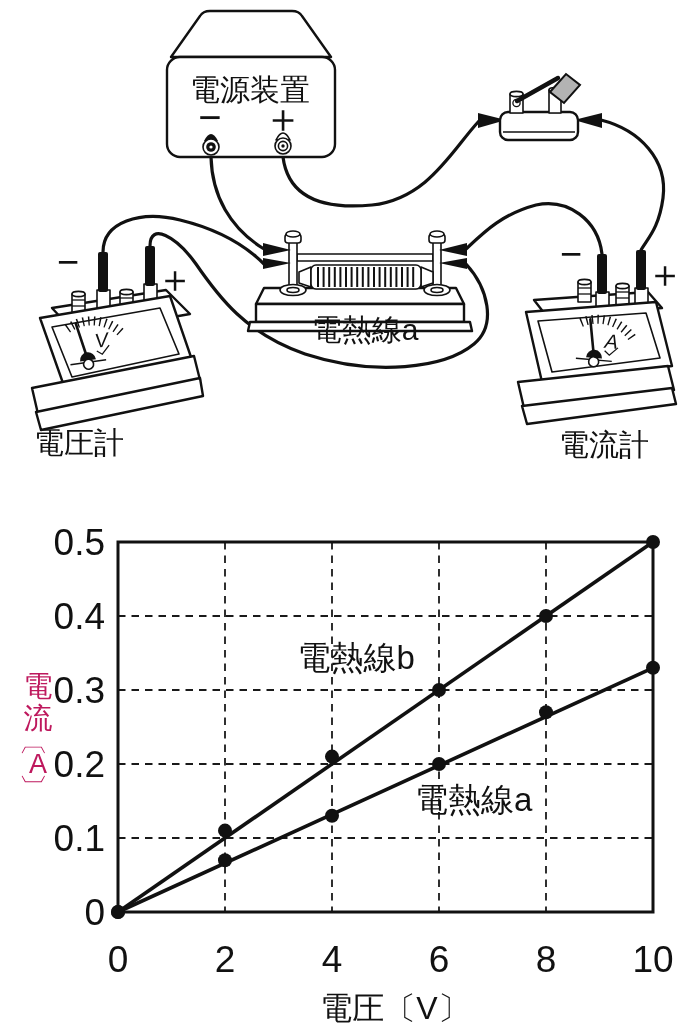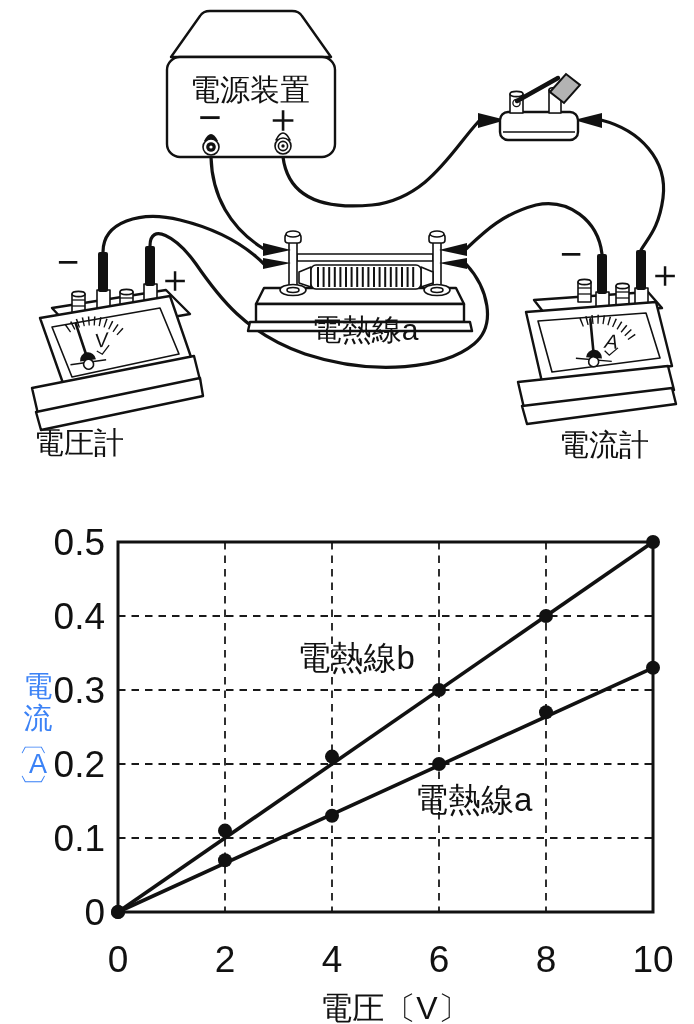--- a/index.html
+++ b/index.html
@@ -1,17 +1,17 @@
 <!DOCTYPE html>
 <html><head>
 <meta charset="utf-8">
 <style>
   html,body{margin:0;padding:0;background:#ffffff;}
   .page{position:relative;width:694px;height:1024px;background:#fff;overflow:hidden;
-        font-family:"Liberation Sans","DejaVu Sans",sans-serif;color:#3b82f6;}
+        font-family:"Liberation Sans","DejaVu Sans",sans-serif;color:#be185d;}
   svg{position:absolute;left:0;display:block;}
   #circuit-svg{top:0;}
   #chart-svg{top:512px;}
   
   .outline{fill:#fff;stroke:#111;stroke-width:2.4;stroke-linejoin:round;}
   .outline-thin{fill:#fff;stroke:#111;stroke-width:1.6;stroke-linejoin:round;}
   .thin{fill:none;stroke:#111;stroke-width:1.3;}
   .wire{fill:none;stroke:#111;stroke-width:3.2;stroke-linecap:round;}
   .blackfill{fill:#111;stroke:none;}
   .greyfill{fill:#b3b3b3;stroke:#111;stroke-width:2;}

